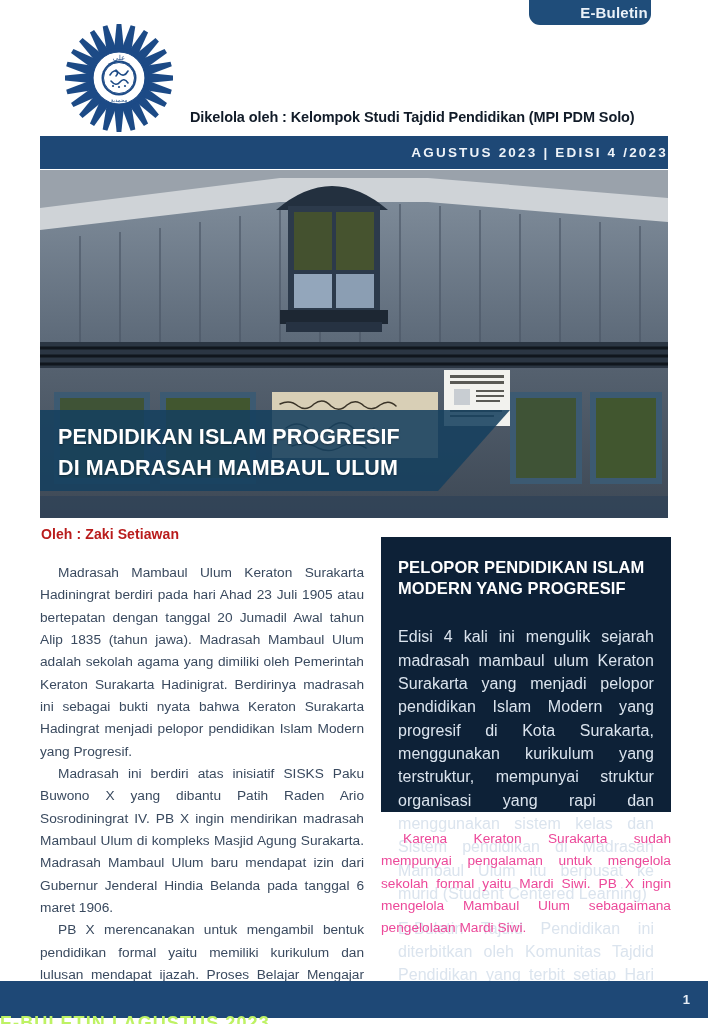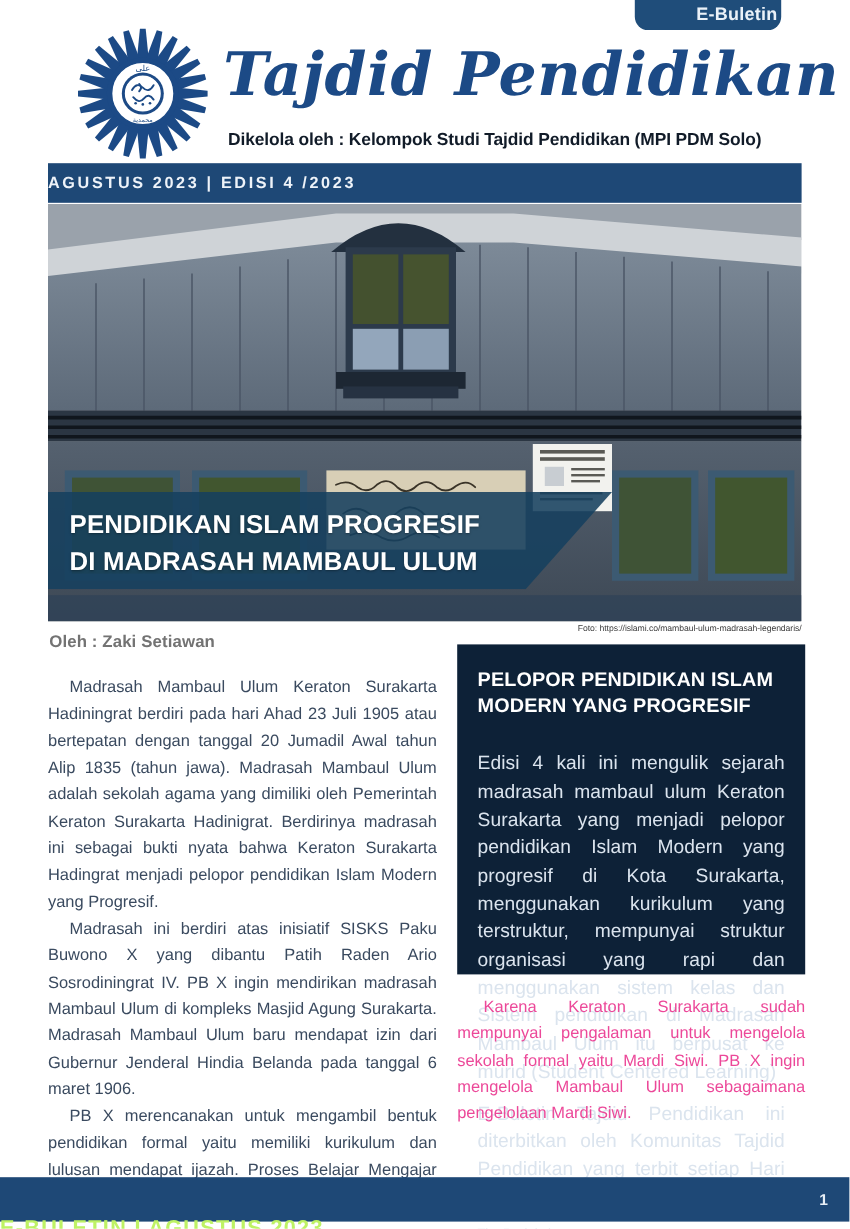--- a/index.html
+++ b/index.html
@@ -36,21 +36,21 @@
     position: absolute; left: 190px; top: 101px;
     font-size: 14.5px; color: #111b28; font-weight: 600;
     white-space: nowrap; letter-spacing: -.1px;
   }
 
   
   .date-bar {
     position: absolute; top: 136px; left: 40px;
     width: 628px; height: 33px;
     background: #1e4876;
-    display: flex; align-items: center; justify-content: flex-start;
+    display: flex; align-items: center; justify-content: flex-end;
   }
   .date-bar span {
     color: #eef3f9; font-size: 13.5px; font-weight: bold;
     letter-spacing: 2.2px;
   }
 
   
   .hero { position: absolute; top: 170px; left: 40px; width: 628px; height: 348px; overflow: hidden; }
   .hero svg { display:block; width:100%; height:100%; }
 
@@ -69,21 +69,21 @@
 
   .photo-credit {
     position: absolute; top: 519px; left: 0; width: 668px;
     text-align: right; font-size: 7.2px; color: #3c3c3c;
     letter-spacing: -.05px;
   }
 
   
   .byline {
     position: absolute; top: 526px; left: 41px;
-    font-size: 14px; font-weight: bold; color: #737373;
+    font-size: 14px; font-weight: bold; color: #b91c1c;
     letter-spacing: .1px;
   }
 
   
   .col-left {
     position: absolute; top: 562px; left: 40px; width: 324px;
     font-size: 13.7px; line-height: 1.63; color: #3a4a5f;
     text-align: justify;
   }
   .col-left p { text-indent: 18px; }
@@ -187,21 +187,20 @@
             <circle cx="-6" cy="8" r="1.1"></circle>
             <circle cx="0" cy="9" r="1.1"></circle>
             <circle cx="6" cy="8" r="1.1"></circle>
           </g>
           <g fill="#1c4a86" font-size="5.4" font-family="'DejaVu Sans', sans-serif" text-anchor="middle">
             <text x="0" y="23.5">محمدية</text>
           </g>
         </g>
       </svg>
     </div>
-    <div class="brand-title">Tajdid Pendidikan</div>
     <div class="brand-sub">Dikelola oleh : Kelompok Studi Tajdid Pendidikan (MPI PDM Solo)</div>
   </div>
 
   <div class="date-bar">
     <span>AGUSTUS 2023 |  EDISI 4 /2023</span>
   </div>
 
   <div class="hero">
     <svg viewBox="0 0 628 348" preserveAspectRatio="none" aria-hidden="true">
       <defs>
@@ -302,21 +301,20 @@
       <svg class="bandbg" viewBox="0 0 470 108" preserveAspectRatio="none" aria-hidden="true">
         <polygon points="0,0 470,0 398,108 0,108" fill="#16405f" opacity="0.88"></polygon>
       </svg>
       <div class="headline-text">
         <div>PENDIDIKAN ISLAM PROGRESIF</div>
         <div>DI MADRASAH MAMBAUL ULUM</div>
       </div>
     </div>
   </div>
 
-  <div class="photo-credit">Foto: https://islami.co/mambaul-ulum-madrasah-legendaris/</div>
 
   <div class="byline">Oleh : Zaki Setiawan</div>
 
   <div class="col-left">
     <p>Madrasah Mambaul Ulum Keraton Surakarta Hadiningrat berdiri pada hari Ahad 23 Juli 1905 atau bertepatan dengan tanggal 20 Jumadil Awal tahun Alip 1835 (tahun jawa). Madrasah Mambaul Ulum adalah sekolah agama yang dimiliki oleh Pemerintah Keraton Surakarta Hadinigrat. Berdirinya madrasah ini sebagai bukti nyata bahwa Keraton Surakarta Hadingrat menjadi pelopor pendidikan Islam Modern yang Progresif.</p>
     <p>Madrasah ini berdiri atas inisiatif SISKS Paku Buwono X yang dibantu Patih Raden Ario Sosrodiningrat IV. PB X ingin mendirikan madrasah Mambaul Ulum di kompleks Masjid Agung Surakarta. Madrasah Mambaul Ulum baru mendapat izin dari Gubernur Jenderal Hindia Belanda pada tanggal 6 maret 1906.</p>
     <p>PB X merencanakan untuk mengambil bentuk pendidikan formal yaitu memiliki kurikulum dan lulusan mendapat ijazah. Proses Belajar Mengajar menggunakan meja, kursi dan papan tulis.</p>
   </div>
 
   <div class="edit-box">

